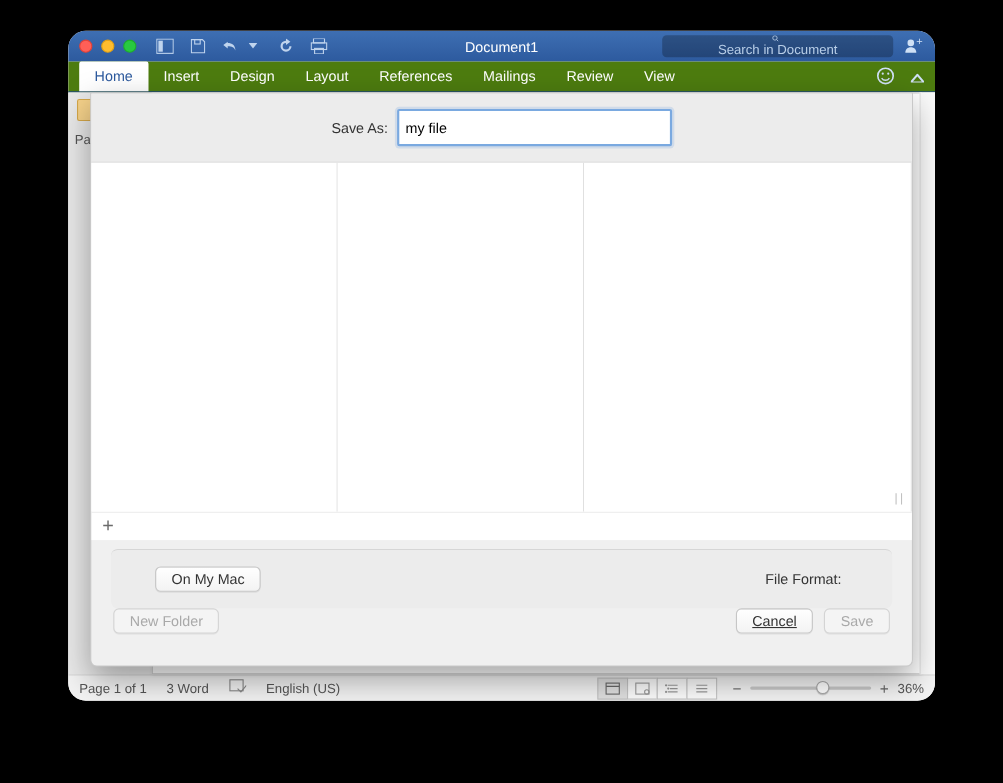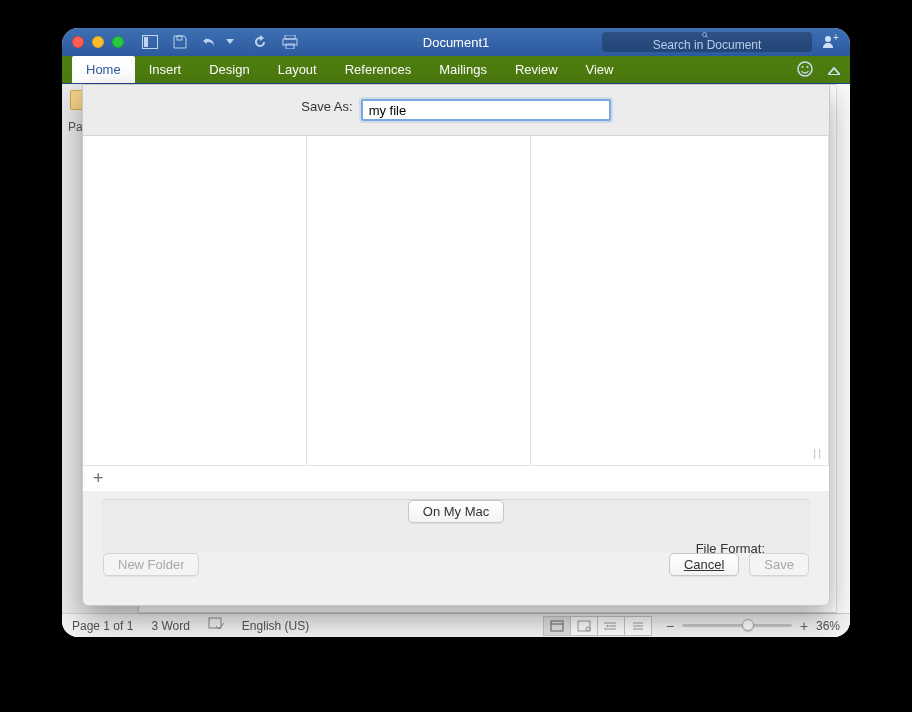--- a/index.html
+++ b/index.html
@@ -33,31 +33,31 @@
   .sb-right { margin-left: auto; display: flex; align-items: center; gap: 12px; }
   .view-icons { display: flex; gap: 0; }
   .vicon { width: 28px; height: 20px; border: 1px solid #c4c4c4; display: flex; align-items: center; justify-content: center; background: #fcfcfc; margin-left: -1px; cursor: pointer; }
   .vicon.active { background: #e0e0e0; }
   .zoom { display: flex; align-items: center; gap: 6px; }
   .zoom-track { width: 110px; height: 3px; background: #c7c7c7; border-radius: 2px; position: relative; }
   .zoom-thumb { position: absolute; top: -5px; left: 55%; width: 12px; height: 12px; border-radius: 50%; background: #fff; border: 1px solid #aaa; box-shadow: 0 1px 1px rgba(0,0,0,0.2); }
   .zoom-sign { font-size: 14px; color: #666; cursor: pointer; width: 12px; text-align: center; }
 
   .sheet { position: absolute; left: 20px; right: 20px; top: 56px; height: 522px; background: #f0f0f0; border-radius: 0 0 6px 6px; box-shadow: 0 12px 30px rgba(0,0,0,0.35); display: flex; flex-direction: column; overflow: hidden; border: 1px solid #c8c8c8; }
-  .sheet-top { background: #ececec; padding: 14px 0; display: flex; justify-content: center; border-bottom: 1px solid #d6d6d6; }
+  .sheet-top { background: #ececec; padding: 14px 0; display: flex; align-items: center; justify-content: center; border-bottom: 1px solid #d6d6d6; }
   .saveas-label { font-size: 13px; color: #333; margin-right: 8px; }
-  .saveas-input { width: 250px; height: 22px; border: 2px solid #7aa9e0; border-radius: 2px; padding: 0 6px; font-size: 13px; outline: none; background: #fff; box-shadow: 0 0 0 2px rgba(122,169,224,0.25); }
+  .saveas-input { width: 250px; height: 34px; border: 2px solid #7aa9e0; border-radius: 2px; padding: 0 6px; font-size: 13px; outline: none; background: #fff; box-shadow: 0 0 0 2px rgba(122,169,224,0.25); }
   .browser { flex: 1; display: flex; background: #fff; position: relative; }
   .col { border-right: 1px solid #e0e0e0; background: #fff; }
   .col1 { width: 30%; }
   .col2 { width: 30%; }
   .col3 { flex: 1; }
   .add-row { height: 26px; border-top: 1px solid #e4e4e4; display: flex; align-items: center; padding-left: 10px; color: #6b6b6b; font-size: 18px; background: #fff; cursor: pointer; }
   .drag-handle { position: absolute; right: 6px; bottom: 6px; color: #bdbdbd; font-size: 11px; letter-spacing: 2px; }
-  .format-row { background: #ececec; height: 54px; border-top: 1px solid #d6d6d6; display: flex; align-items: center; padding: 0 40px; gap: 18px; margin: 0 18px 0 18px; border-radius: 6px; margin-top: 8px; flex-direction: column; }
+  .format-row { background: #ececec; height: 54px; border-top: 1px solid #d6d6d6; display: flex; align-items: center; padding: 0 40px; gap: 18px; margin: 0 18px 0 18px; border-radius: 6px; margin-top: 8px; }
   .mac-btn { background: linear-gradient(#fff,#f3f3f3); border: 1px solid #c6c6c6; border-radius: 5px; padding: 3px 14px; font-size: 13px; color: #333; cursor: pointer; box-shadow: 0 1px 0 rgba(0,0,0,0.05); }
   .mac-btn.disabled { color: #a9a9a9; background: #f4f4f4; border-color: #d4d4d4; cursor: default; }
   .ff-label { font-size: 13px; color: #333; margin-left: auto; transform: translateX(-6px); }
   .ff-select { width: 270px; height: 22px; background: #fff; border: 1px solid #c6c6c6; border-radius: 4px; display: flex; align-items: center; padding: 0 6px; font-size: 13px; color: #333; position: relative; cursor: pointer; }
   .ff-caret { position: absolute; right: 0; top: 0; bottom: 0; width: 18px; background: #4f8ee8; border-radius: 0 4px 4px 0; display: flex; align-items: center; justify-content: center; color: #fff; font-size: 9px; flex-direction: column; line-height: 5px; }
   .bottom-row { height: 52px; display: flex; align-items: flex-start; padding: 0 20px; }
   .spacer { flex: 1; }
   .scroll-edge { position: absolute; right: 0; top: 56px; width: 14px; bottom: 24px; background: #fafafa; border-left: 1px solid #e4e4e4; }
 </style>
 </head>

